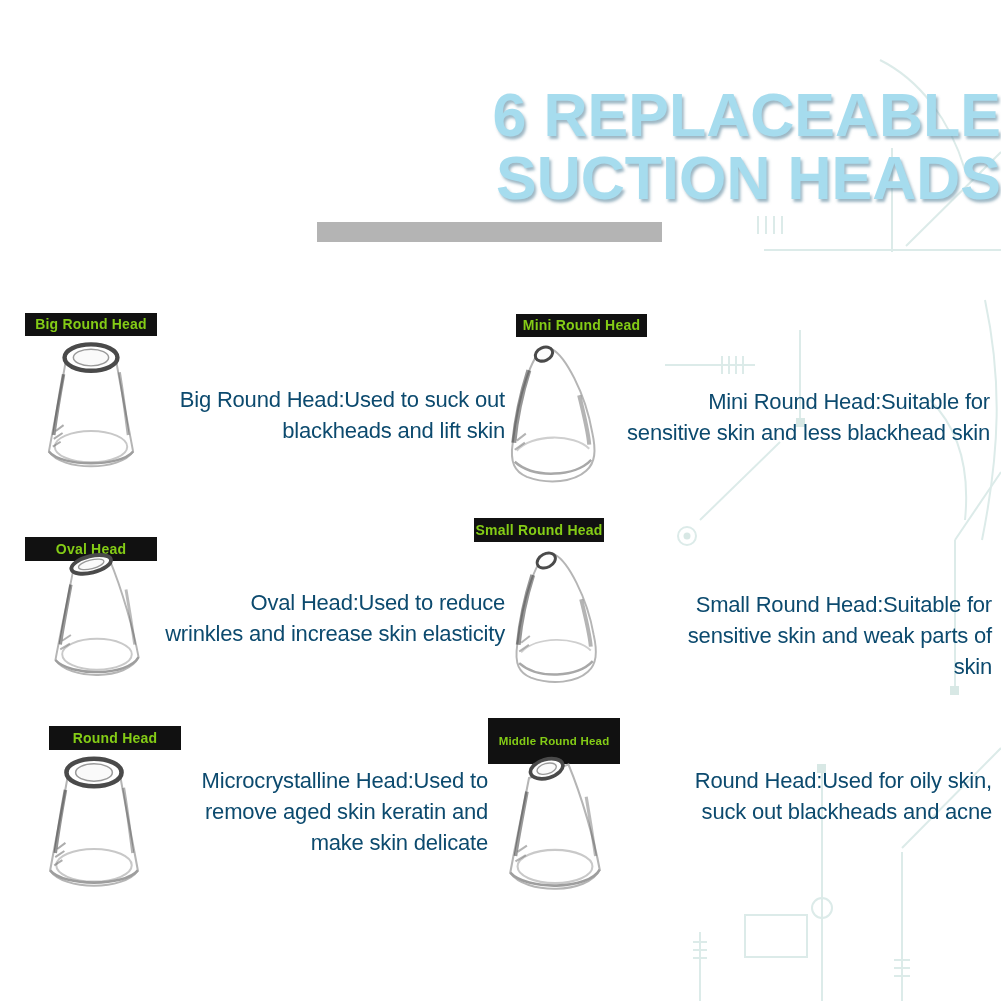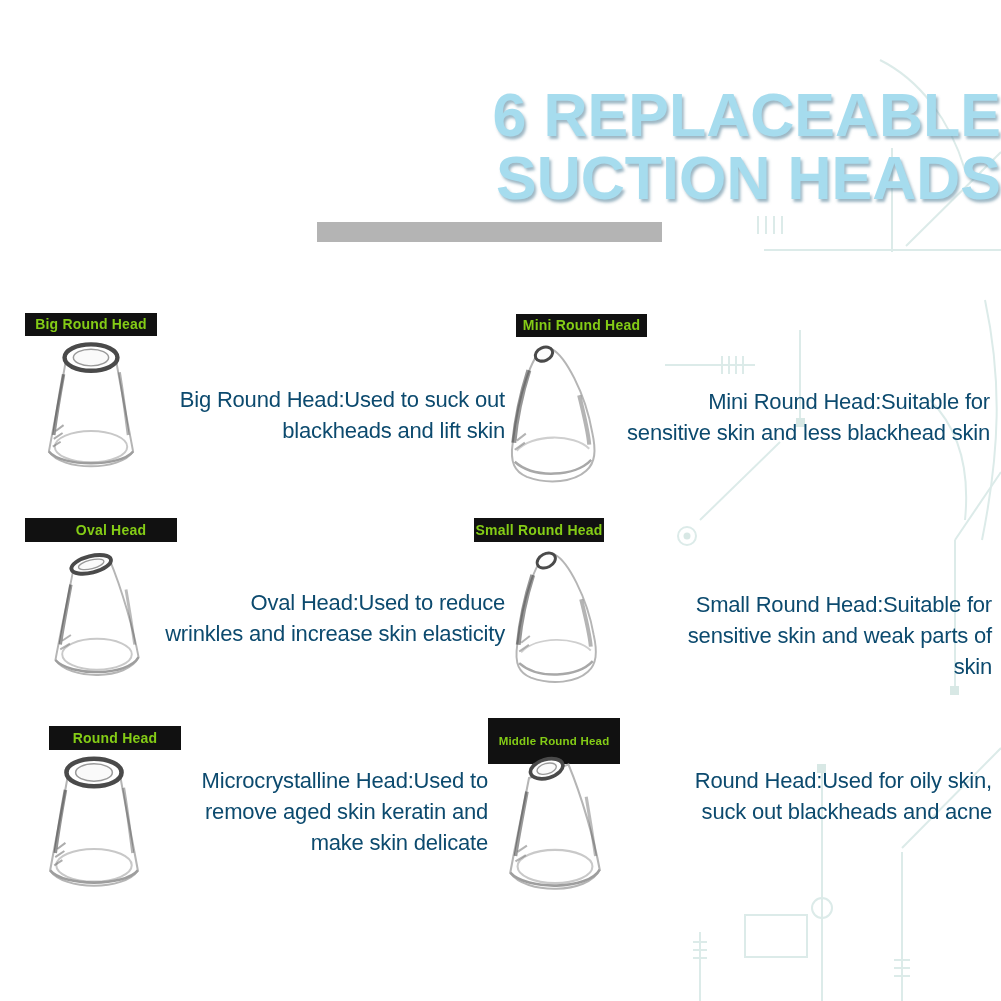--- a/index.html
+++ b/index.html
@@ -99,21 +99,21 @@
     <ellipse cx="42" cy="14" rx="9" ry="6.5" transform="rotate(-24 42 14)" fill="#fdfdfd" stroke="#4a4a4a" stroke-width="3"></ellipse>
     <path d="M27,30 C19,55 14,82 12,102" stroke="#2e2e2e" stroke-width="5" opacity="0.5" fill="none"></path>
     <path d="M77,55 C82,75 86,92 87,104" stroke="#444444" stroke-width="4" opacity="0.4" fill="none"></path>
     <path d="M15,100 l9,-7 M13,109 l10,-7" stroke="#777777" stroke-width="2" opacity="0.55" fill="none"></path>
   </svg>
   <div class="desc" style="left:608px;top:386px;width:382px;">
     <div>Mini Round Head:Suitable for</div>
     <div>sensitive skin and less blackhead skin</div>
   </div>
 
-  <div class="tag" style="left:25px;top:518px;width:132px;height:24px;padding-left:20px;">
+  <div class="tag" style="left:25px;top:537px;width:132px;height:24px;">
     <span>Oval Head</span>
   </div>
   <svg class="head-svg" style="left:44px;top:546px;" width="106" height="145" viewBox="0 0 100 150">
     <path d="M25,27 C19,58 11,96 7,118 C21,139 82,139 93,115 C88,88 76,45 63,14 Z" fill="#ffffff" stroke="#b5b5b5" stroke-width="2"></path>
     <ellipse cx="50" cy="112" rx="36" ry="16" fill="none" stroke="#c9c9c9" stroke-width="2"></ellipse>
     <path d="M7,118 C22,135 82,135 93,115" fill="none" stroke="#9e9e9e" stroke-width="2.5"></path>
     <ellipse cx="44" cy="19" rx="21" ry="8.5" transform="rotate(-14 44 19)" fill="#fdfdfd" stroke="#4a4a4a" stroke-width="4"></ellipse>
     <ellipse cx="44" cy="19" rx="13.5" ry="4.5" transform="rotate(-14 44 19)" fill="#fafafa" stroke="#999999" stroke-width="1.3"></ellipse>
     <path d="M23,40 C19,62 14,88 12,102" stroke="#333333" stroke-width="3.5" opacity="0.5" fill="none"></path>
     <path d="M80,45 C84,68 87,88 89,102" stroke="#555555" stroke-width="3" opacity="0.4" fill="none"></path>

